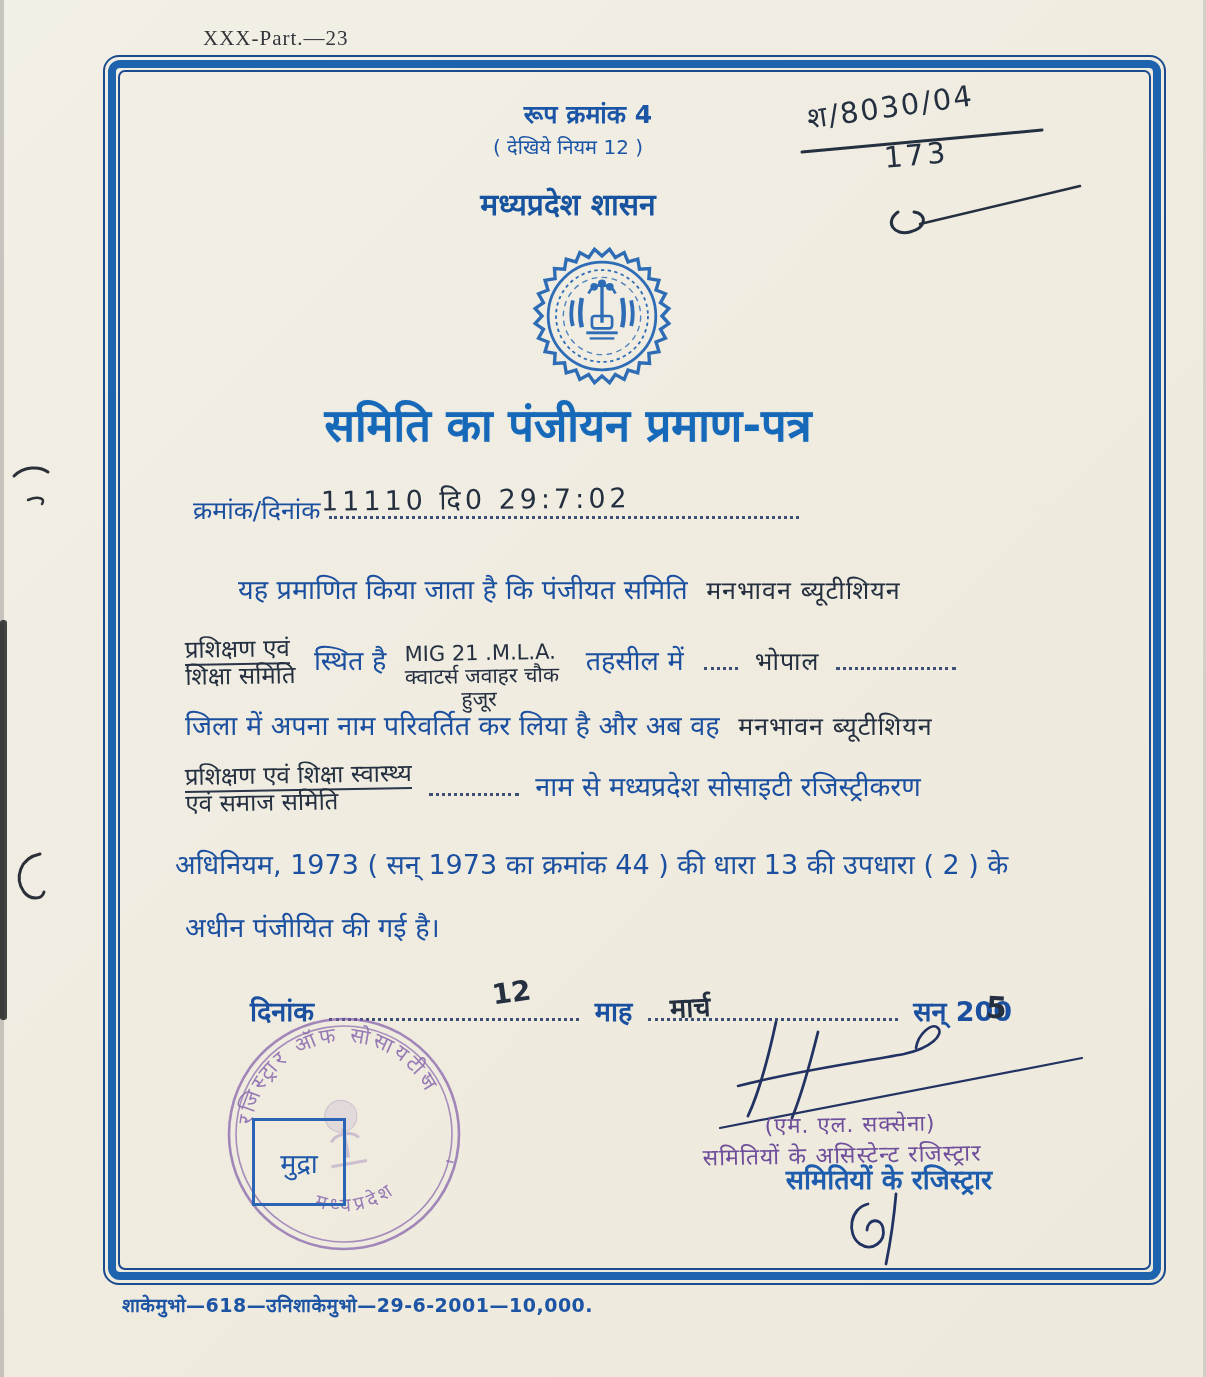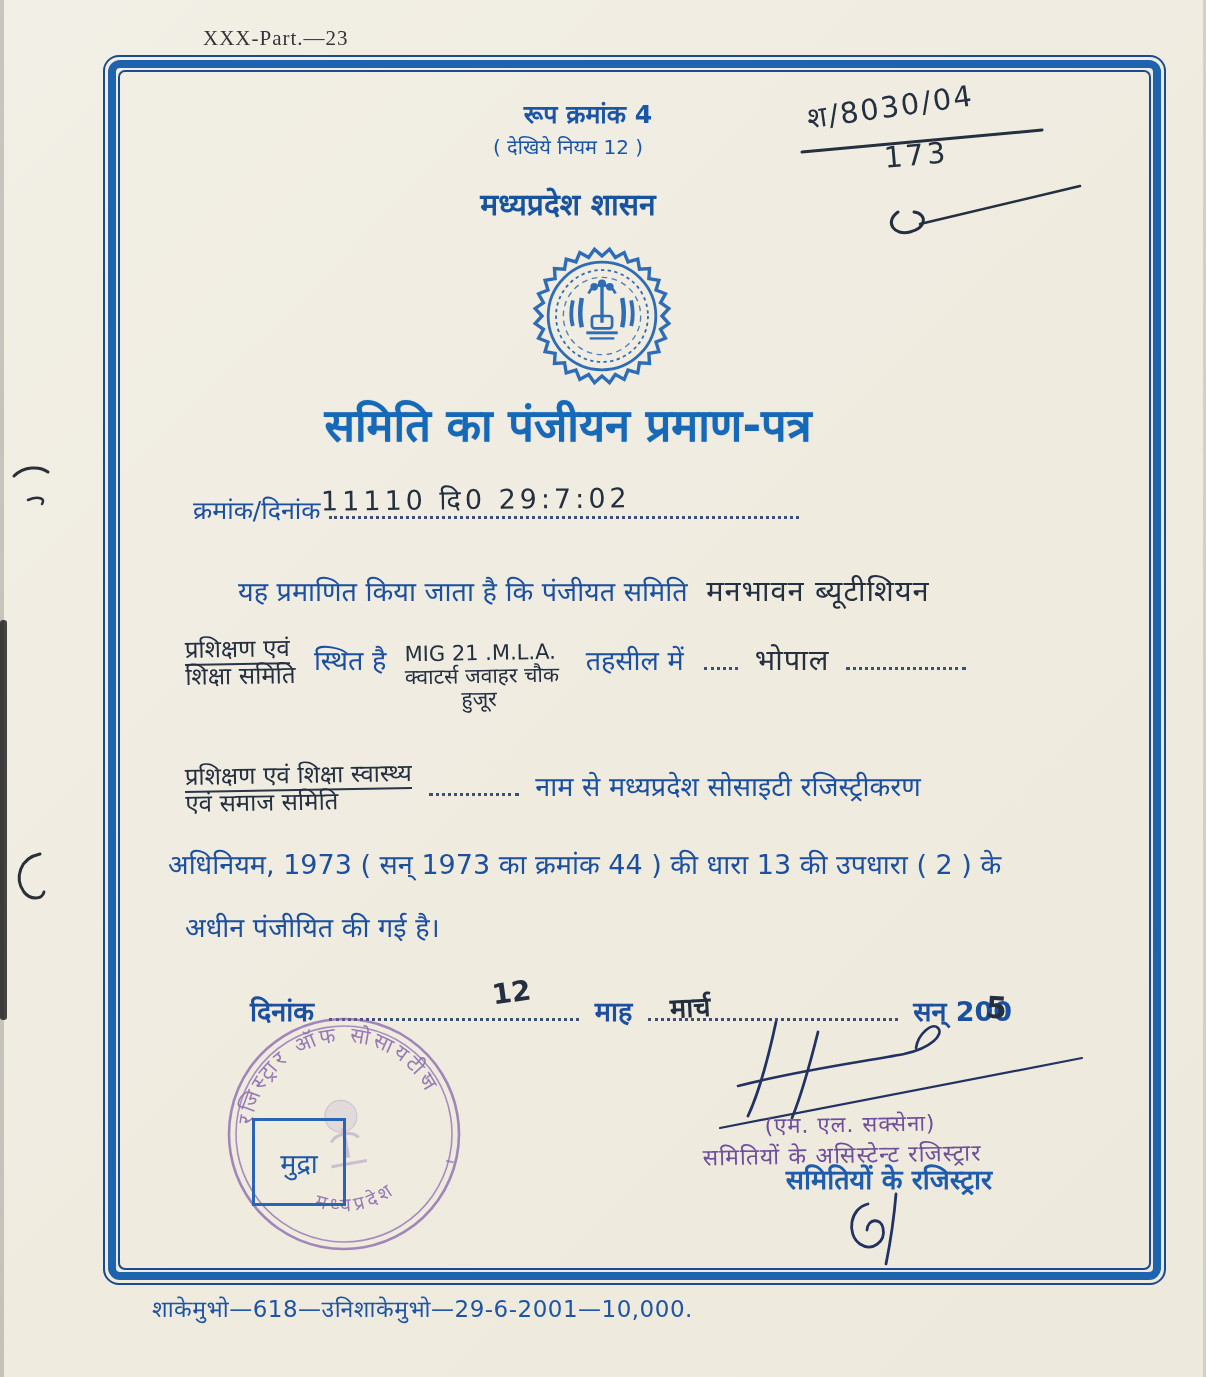--- a/index.html
+++ b/index.html
@@ -57,21 +57,21 @@
 
   .leader { display:inline-block; border-bottom:3px dotted #3d4f76; height:.95em; vertical-align:baseline; }
 
   .serial-row { position:absolute; left:193px; top:492px; font-size:25px; white-space:nowrap; }
   .serial-hw  { position:absolute; left:128px; top:-12px; font-size:27px; letter-spacing:4px; transform:rotate(-.6deg); white-space:nowrap; }
 
   .bodyline { position:absolute; font-size:27px; white-space:nowrap; color:#1b4f9f; }
   .hw-stack { display:inline-block; vertical-align:middle; font-size:24px; line-height:1.12; transform:rotate(-1deg); }
   .hw-stack .u { border-bottom:2px solid #2a3548; }
   .hw-stack-addr { display:inline-block; vertical-align:middle; font-size:21px; line-height:1.1; transform:rotate(-1deg); margin:0 6px -28px 4px; }
-  .hw-inline { font-size:29px; letter-spacing:1px; }
+  .hw-inline { font-size:25px; letter-spacing:1px; }
 
   .date-row { position:absolute; left:250px; top:992px; font-size:27px; white-space:nowrap;font-weight:bold; }
   .hw-day   { position:absolute; left:242px; top:-16px; font-size:28px; transform:rotate(-8deg); }
   .hw-month { position:absolute; left:420px; top:-4px;  font-size:27px; transform:rotate(-3deg); }
   .hw-year  { position:absolute; left:736px; top:-2px;  font-size:30px; transform:rotate(4deg); }
 
   .stamp-wrap { position:absolute; left:218px; top:1008px; width:252px; height:252px; transform:rotate(-10deg); opacity:.85; }
   .mudra-box {
     position:absolute; left:252px; top:1118px; width:94px; height:88px;
     border:3px solid #2a64b4; display:flex; align-items:center; justify-content:center;
@@ -84,21 +84,21 @@
   .stamp-desig { position:absolute; left:672px; top:1138px; width:340px; text-align:center;
     font-size:23px; color:#6f4f9b; transform:rotate(-1deg); letter-spacing:1px; }
   .printed-desig { position:absolute; left:692px; top:1160px; width:300px; text-align:right;
     font-size:27px; font-weight:bold; color:#1e5cad; }
   .flourish-svg { position:absolute; left:838px; top:1190px; width:80px; height:78px; }
 
   .hw-fileno  { position:absolute; left:806px; top:86px;  font-size:29px; letter-spacing:2px; transform:rotate(-8deg); }
   .hw-fileno2 { position:absolute; left:884px; top:138px; font-size:29px; letter-spacing:3px; transform:rotate(-5deg); }
   .fileno-svg { position:absolute; left:780px; top:60px; width:330px; height:180px; }
 
-  .footer-imprint { position:absolute; left:152px; top:1292px; font-size:23px; color:#1d55a4; letter-spacing:.5px; }
+  .footer-imprint { position:absolute; left:122px; top:1292px; font-size:19px; color:#1d55a4; letter-spacing:.5px;font-weight:bold; }
 
   .pen-curl { position:absolute; }
   svg { display:block; }
 </style>
 </head>
 <body>
 
 <div class="page">
 
   <div class="edge-left"></div>
@@ -180,31 +180,35 @@
       <span>MIG 21 .M.L.A.</span><br>
       <span>क्वाटर्स जवाहर चौक</span><br>
       <span style="padding-left:56px;">हुजूर</span>
     </span>
     <span style="margin:0 12px;">तहसील में</span>
     <span class="leader" style="width:34px;"></span>
     <span class="hw hw-inline" style="margin:0 8px;">भोपाल</span>
     <span class="leader" style="width:120px;"></span>
   </div>
 
+  <div class="bodyline" style="left:185px; top:706px;">
+    <span>जिला में अपना नाम परिवर्तित कर लिया है और अब वह</span>
+    <span class="hw hw-inline" style="margin-left:10px;">मनभावन ब्यूटीशियन</span>
+  </div>
 
   <div class="bodyline" style="left:185px; top:762px;">
     <span class="hw hw-stack">
       <span class="u">प्रशिक्षण एवं शिक्षा स्वास्थ्य</span><br>
       <span>एवं समाज समिति</span>
     </span>
     <span class="leader" style="width:90px; margin:0 8px;"></span>
     <span>नाम से मध्यप्रदेश सोसाइटी रजिस्ट्रीकरण</span>
   </div>
 
-  <div class="bodyline" style="left:168px; top:845px;">अधिनियम, 1973 ( सन् 1973 का क्रमांक 44 ) की धारा 13 की उपधारा ( 2 ) के</div>
+  <div class="bodyline" style="left:175px; top:845px;">अधिनियम, 1973 ( सन् 1973 का क्रमांक 44 ) की धारा 13 की उपधारा ( 2 ) के</div>
   <div class="bodyline" style="left:185px; top:908px;">अधीन पंजीयित की गई है।</div>
 
   <div class="date-row printed">
     <span>दिनांक</span>
     <span class="leader" style="width:250px; margin:0 6px;"></span>
     <span>माह</span>
     <span class="leader" style="width:250px; margin:0 6px;"></span>
     <span>सन् 200</span>
     <span class="hw hw-day">12</span>
     <span class="hw hw-month">मार्च</span>

